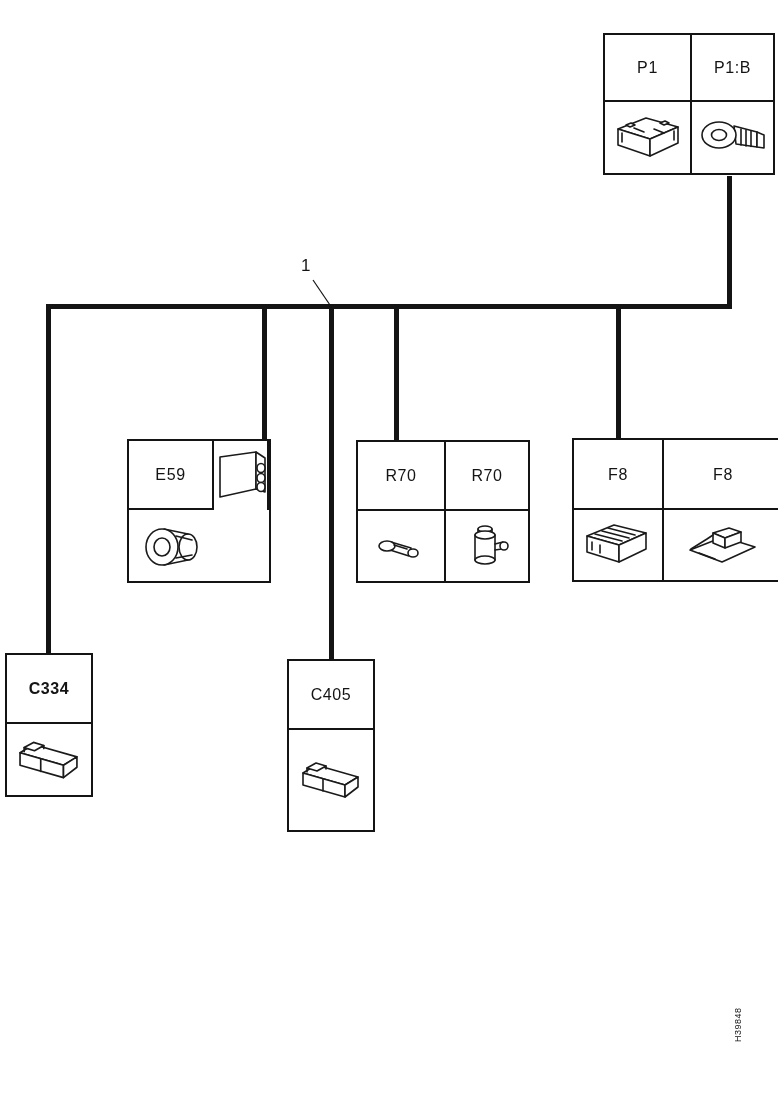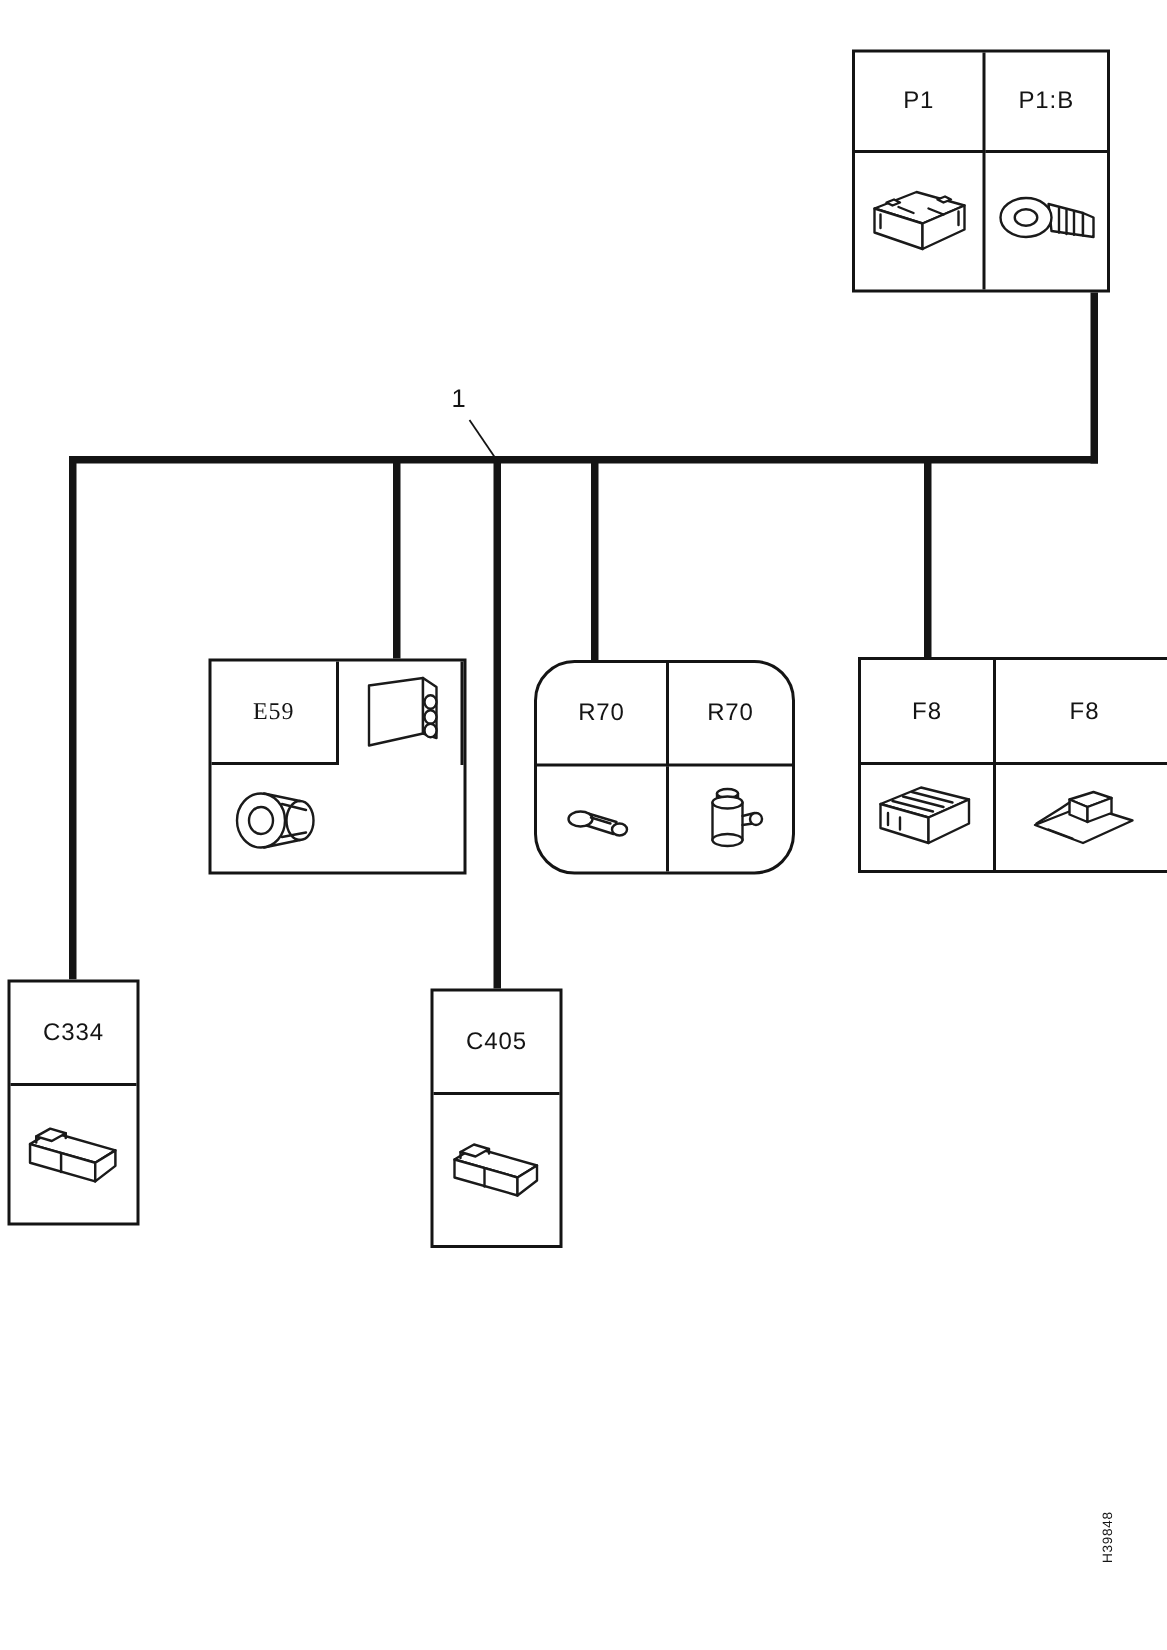--- a/index.html
+++ b/index.html
@@ -74,21 +74,21 @@
   <div class="vline" style="left:329px; top:304px; width:5px; height:357px;"></div>
   <div class="vline" style="left:394px; top:304px; width:5px; height:138px;"></div>
   <div class="vline" style="left:616px; top:304px; width:5px; height:136px;"></div>
   <div class="vline" style="left:727px; top:176px; width:5px; height:133px;"></div>
 
   <div class="callout" style="left:301px; top:256px;">1</div>
   <svg class="leader-svg" style="left:306px; top:274px;" width="32" height="38">
     <line x1="7" y1="6" x2="26" y2="34" stroke="#141414" stroke-width="1.2" fill="none"></line>
   </svg>
 
-  <div class="box" style="left:568px; top:33px; width:172px; height:162px; grid-template-columns:87px 1fr; grid-template-rows:67px 1fr;">
+  <div class="box" style="left:603px; top:33px; width:172px; height:142px; grid-template-columns:87px 1fr; grid-template-rows:67px 1fr;">
     <div class="cell br bb">
       <span class="lbl">P1</span>
     </div>
     <div class="cell bb">
       <span class="lbl">P1:B</span>
     </div>
     <div class="cell br">
       <svg class="part" width="78" height="58" viewBox="0 0 76 58">
         <path d="M8,20 L36,9 L68,18 L40,30 Z"></path>
         <path d="M8,20 L8,36 L40,47 L40,30 Z"></path>
@@ -102,21 +102,21 @@
       <svg class="part" width="78" height="58" viewBox="0 0 76 58">
         <path d="M39,17 L62,23 L62,38 L41,35 Z"></path>
         <path d="M62,23 L69,26 L69,39 L62,38 Z"></path>
         <ellipse cx="24" cy="26" rx="17" ry="13"></ellipse>
         <ellipse cx="24" cy="26" rx="7.5" ry="5.5"></ellipse>
         <path class="nf" d="M46,20 L46,36 M51,21 L51,37 M56,22 L56,37.5"></path>
       </svg>
     </div>
   </div>
 
-  <div class="box" style="left:139px; top:439px; width:172px; height:144px; grid-template-columns:85px 1fr; grid-template-rows:69px 1fr;font-family:Liberation Serif, serif;">
+  <div class="box" style="left:127px; top:439px; width:144px; height:144px; grid-template-columns:85px 1fr; grid-template-rows:69px 1fr;">
     <div class="cell br bb">
       <span class="lbl">E59</span>
     </div>
     <div class="cell br">
       <svg class="part" width="70" height="60" viewBox="0 0 70 60">
         <path d="M14,11 L50,6 L50,43 L14,51 Z"></path>
         <path d="M50,6 L59,12 L59,46 L50,43 Z"></path>
         <ellipse cx="55" cy="22" rx="4" ry="4.5"></ellipse>
         <ellipse cx="55" cy="32" rx="4" ry="4.5"></ellipse>
         <ellipse cx="55" cy="41" rx="4" ry="4.5"></ellipse>
@@ -126,21 +126,21 @@
       <svg class="part" width="72" height="60" viewBox="0 0 72 60">
         <ellipse cx="52" cy="31" rx="9" ry="13"></ellipse>
         <path class="nf" d="M28,13 L52,18 M28,49 L52,44"></path>
         <ellipse cx="26" cy="31" rx="16" ry="18"></ellipse>
         <ellipse cx="26" cy="31" rx="8" ry="9"></ellipse>
         <path class="nf" d="M40,20 L56,24 M40,42 L56,39"></path>
       </svg>
     </div>
   </div>
 
-  <div class="box" style="left:356px; top:440px; width:174px; height:143px; grid-template-columns:88px 1fr; grid-template-rows:69px 1fr;border-radius:27px;">
+  <div class="box" style="left:356px; top:440px; width:174px; height:143px; grid-template-columns:88px 1fr; grid-template-rows:69px 1fr;">
     <div class="cell br bb">
       <span class="lbl">R70</span>
     </div>
     <div class="cell bb">
       <span class="lbl">R70</span>
     </div>
     <div class="cell br">
       <svg class="part" width="60" height="50" viewBox="0 0 60 50">
         <path d="M20,21 L40,27 L38,35 L19,29 Z"></path>
         <ellipse cx="16" cy="25" rx="8" ry="5"></ellipse>
@@ -180,21 +180,21 @@
       <svg class="part" width="78" height="56" viewBox="0 0 76 56">
         <path d="M5,33 L38,20 L70,30 L37,45 Z"></path>
         <path d="M28,16 L44,11 L56,15 L40,21 Z"></path>
         <path d="M28,16 L28,26 L40,31 L40,21 Z"></path>
         <path d="M40,21 L40,31 L56,25 L56,15 Z"></path>
         <path class="nf" d="M6,32 L22,22 M22,22 L28,18 M14,36 L30,42"></path>
       </svg>
     </div>
   </div>
 
-  <div class="box" style="left:5px; top:653px; width:88px; height:164px; grid-template-rows:69px 1fr;">
+  <div class="box" style="left:5px; top:653px; width:88px; height:144px; grid-template-rows:69px 1fr;font-weight:bold;">
     <div class="cell bb">
       <span class="lbl">C334</span>
     </div>
     <div class="cell">
       <svg class="part" width="80" height="60" viewBox="0 0 76 58">
         <path d="M10,22 L23,14 L65,26 L52,34 Z"></path>
         <path d="M10,22 L10,34 L52,46 L52,34 Z"></path>
         <path d="M52,34 L52,46 L65,36 L65,26 Z"></path>
         <path d="M14,17 L23,12 L33,15 L24,20 Z"></path>
         <path class="nf" d="M14,17 L14,21 M33,15 L33,18 M30,28 L30,40"></path>

